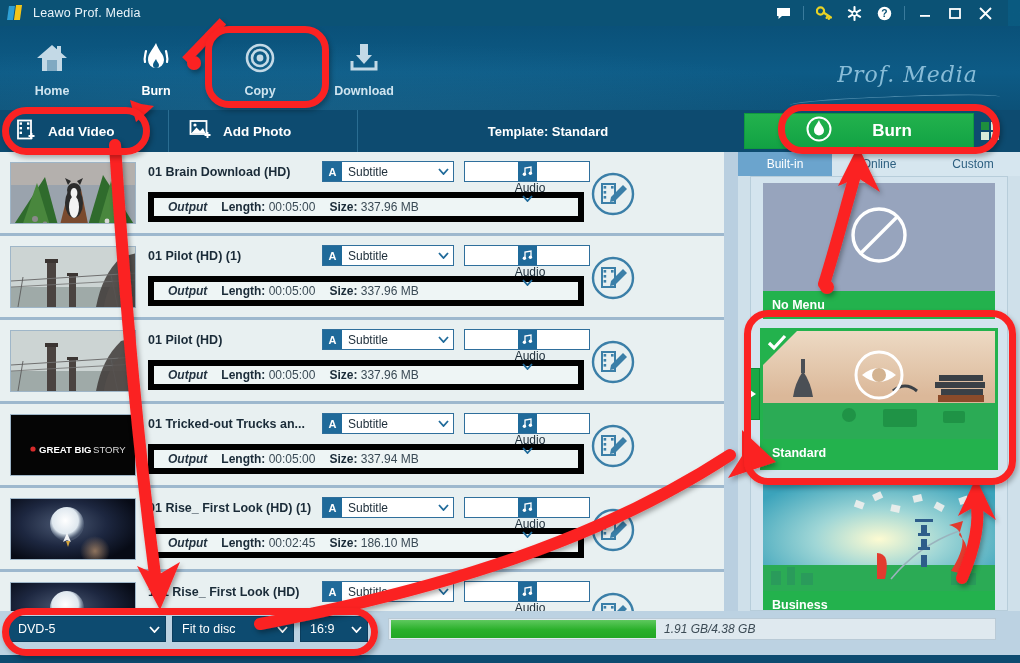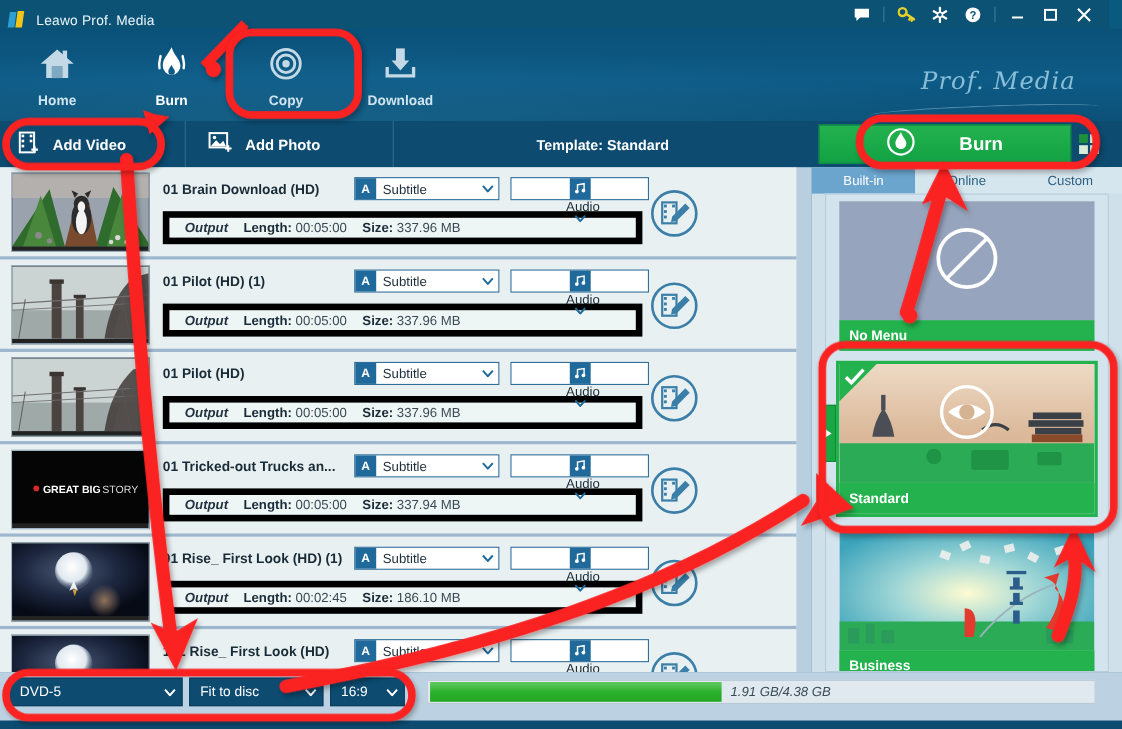--- a/index.html
+++ b/index.html
@@ -13,21 +13,21 @@
     position: relative;
     width: 1020px; height: 663px;
     background: linear-gradient(180deg, #0a5a80 0%, #0d5c82 100%);
     overflow: hidden;
   }
 
   
   .titlebar {
     position: absolute; top: 0; left: 0; width: 1008px; height: 26px;
     background: #0b5275;
-    display: flex; align-items: flex-end;
+    display: flex; align-items: center;
   }
   .tb-logo {
     width: 18px; height: 16px; margin-left: 8px; margin-right: 7px;
     position: relative;
   }
   .tb-logo .b1 { position:absolute; left:0; top:1px; width:6px; height:14px; background:#2e9fd4; transform: skewX(-8deg);}
   .tb-logo .b2 { position:absolute; left:7px; top:0px; width:6px; height:15px; background:#f3c518; transform: skewX(-8deg);}
   .tb-title { color: #eaf4fa; font-size: 12.5px; letter-spacing: .2px; }
   .tb-right { margin-left:auto; display:flex; align-items:center; gap:0px; padding-right:8px; }
   .tb-btn {
@@ -103,21 +103,21 @@
   .listwrap {
     position:absolute; top:152px; left:0; width:738px; height:459px;
     background:#b9cfe0; overflow:hidden;
   }
   .list { position:absolute; left:0; top:0; width:724px; }
   .row {
     height:84px; background:#e8f0f1; border-bottom:3px solid #9db8ce;
     display:flex; align-items:center; padding:0 0 0 10px; position:relative;
   }
   .thumb {
-    width:126px; height:72px; border:1px solid #9fb6c8; background:#222;
+    width:126px; height:62px; border:1px solid #9fb6c8; background:#222;
     flex:0 0 auto; overflow:hidden; position:relative;
   }
   .rowbody { flex:1; height:74px; padding-left:12px; padding-top:4px; }
   .rowtop { display:flex; align-items:center; gap:0px; height:24px; }
   .vtitle {
     font-size:12.5px; font-weight:bold; color:#1a2b38;
     white-space:nowrap; overflow:hidden; width:170px;
   }
   .sel {
     height:21px; border:1px solid #2f6f9c; background:#fff;

